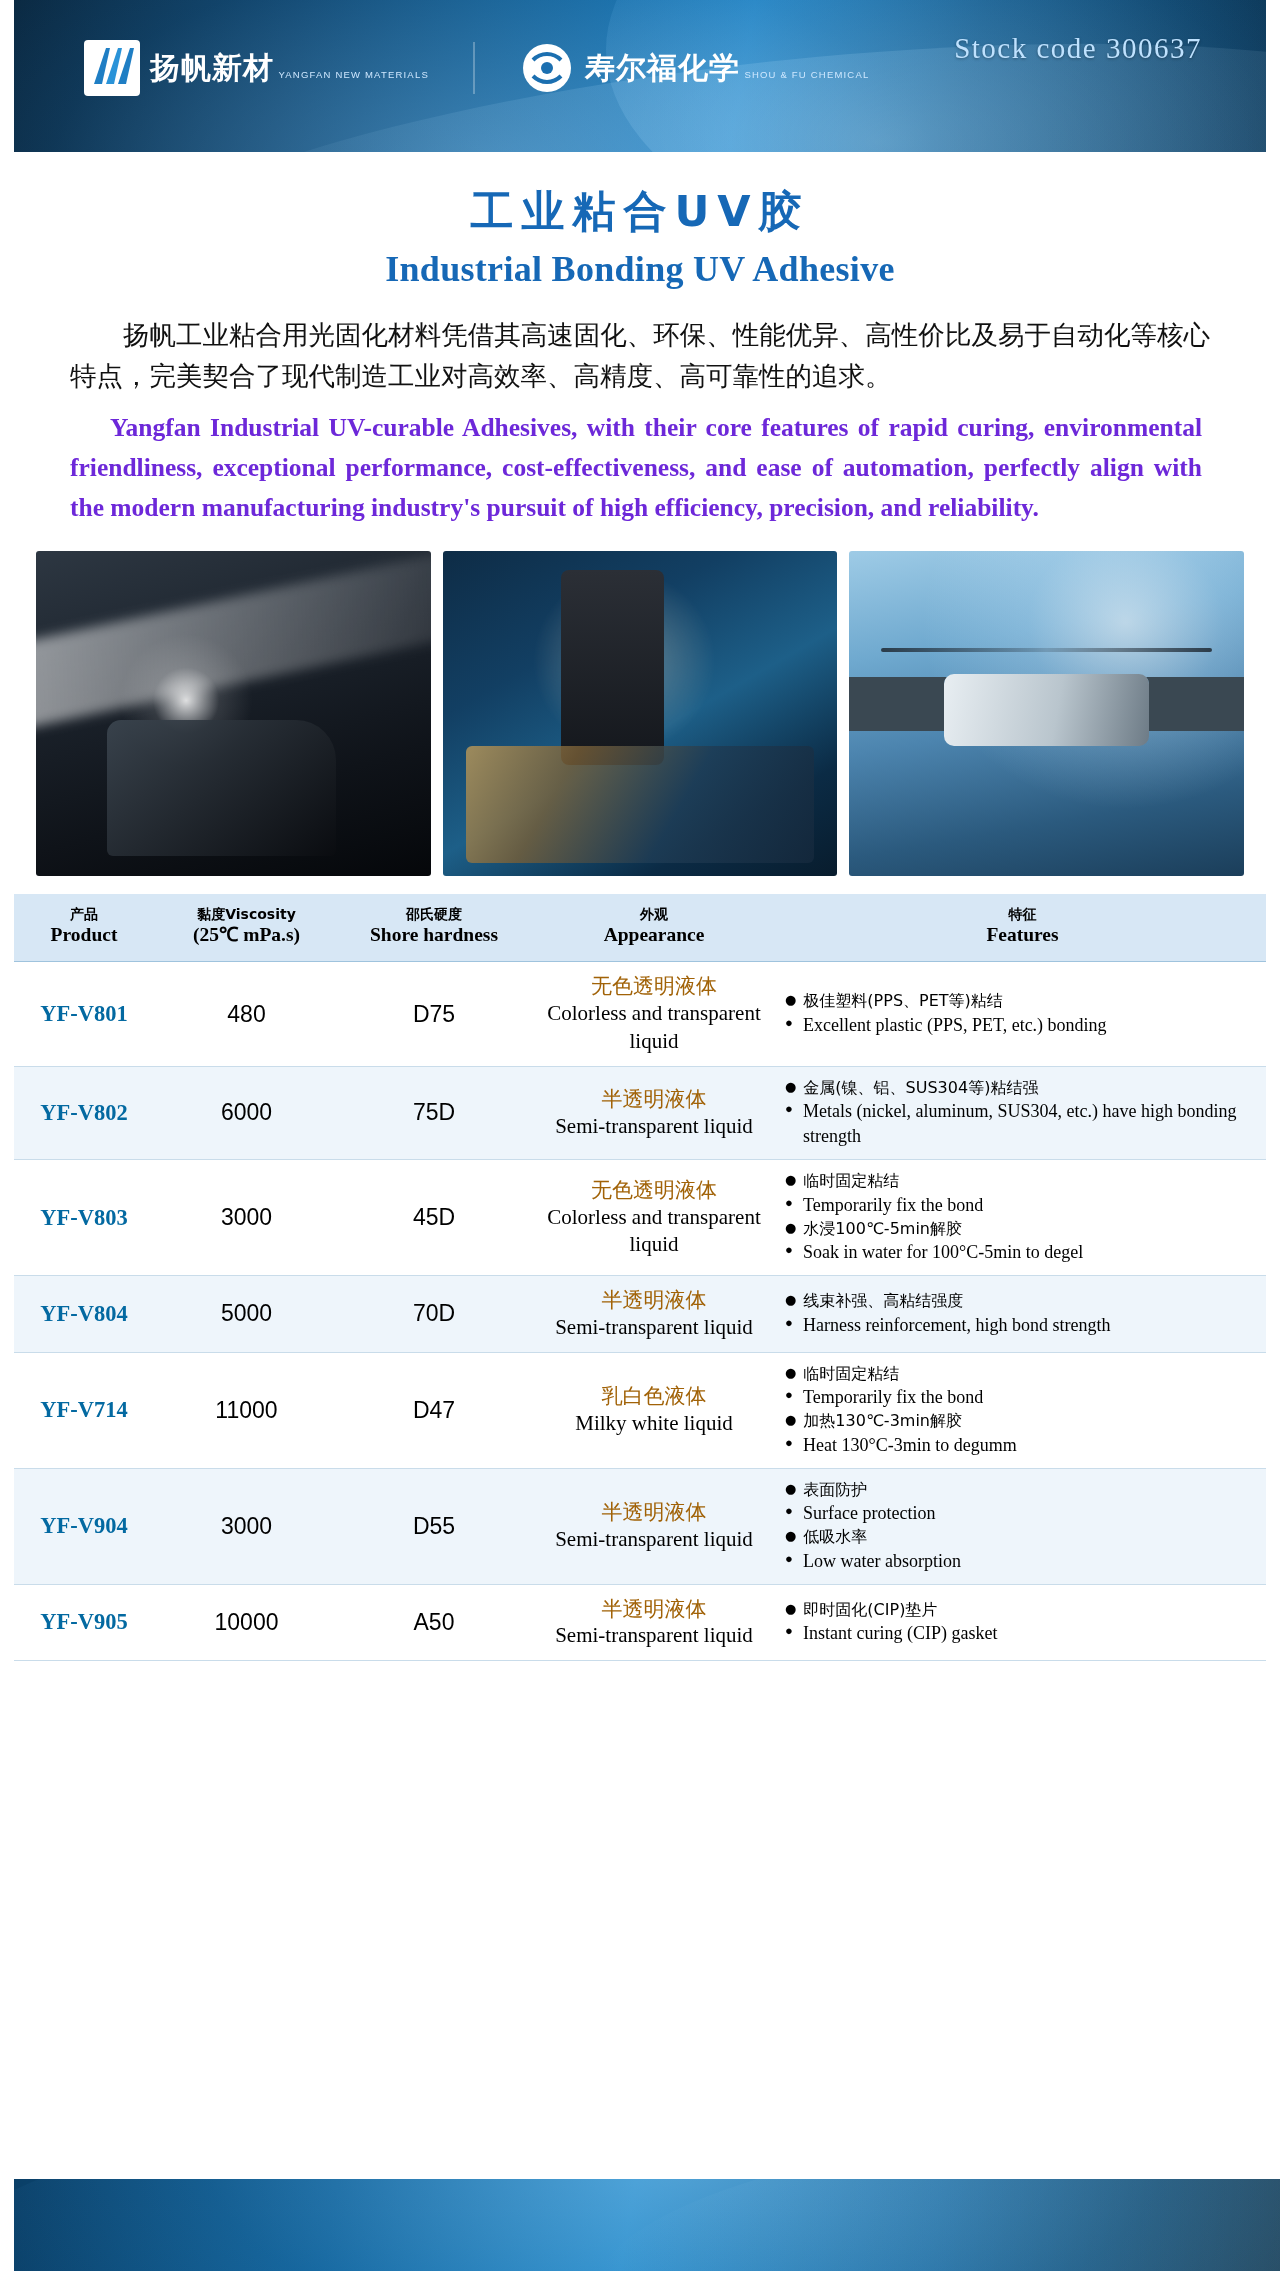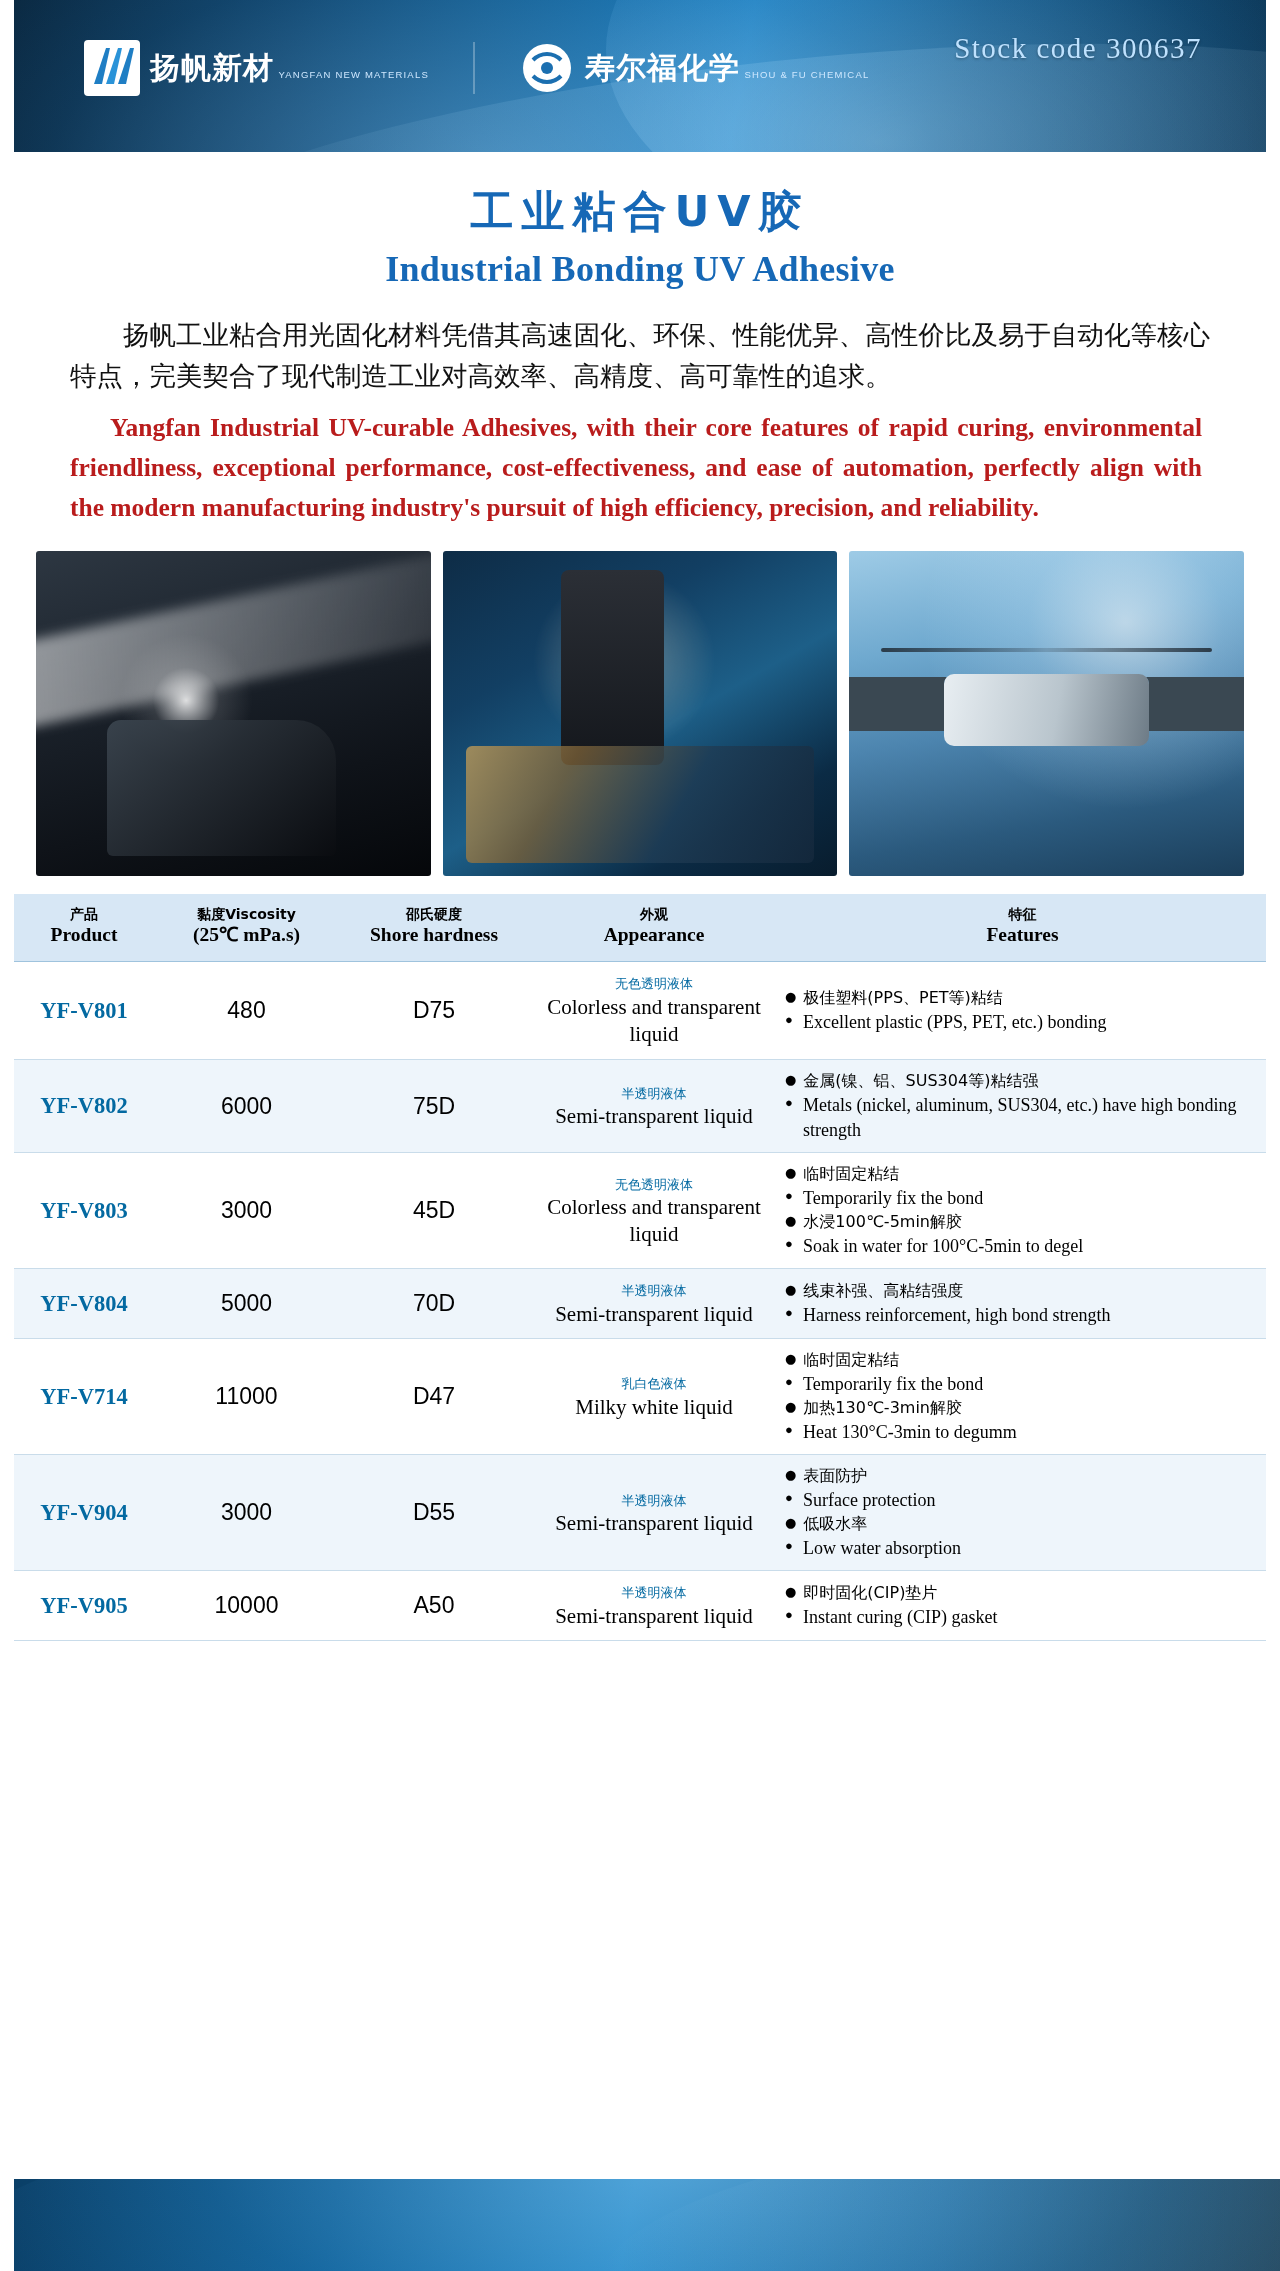--- a/index.html
+++ b/index.html
@@ -132,21 +132,21 @@
     color: #111111;
     text-align: justify;
     text-indent: 53px;
     font-weight: 500;
   }
   .para-en {
     margin: 12px 64px 0 56px;
     font-family: "Liberation Serif", serif;
     font-size: 25.5px;
     line-height: 1.58;
-    color: #b91c1c;
+    color: #6d28d9;
     text-align: justify;
     text-indent: 40px;
     font-weight: bold;
   }
 
   
   .photos {
     display: flex;
     gap: 12px;
     margin: 22px 22px 0 22px;
@@ -272,22 +272,22 @@
     font-family: Liberation Sans, sans-serif;
     font-size: 23px;
     color: #000;
   }
   .c-appear {
     text-align: center;
     line-height: 1.32;
   }
   .c-appear .cn {
     font-family: Liberation Sans, sans-serif;
-    font-size: 13px;
-    color: #0369a1;
+    font-size: 21px;
+    color: #a16207;
   }
   .c-appear .en {
     font-family: "Liberation Serif", serif;
     font-size: 21px;
     color: #000;
   }
   .c-feat { padding-left: 14px; }
   .feat-item {
     font-family: "DejaVu Sans", sans-serif;
     font-size: 16px;

